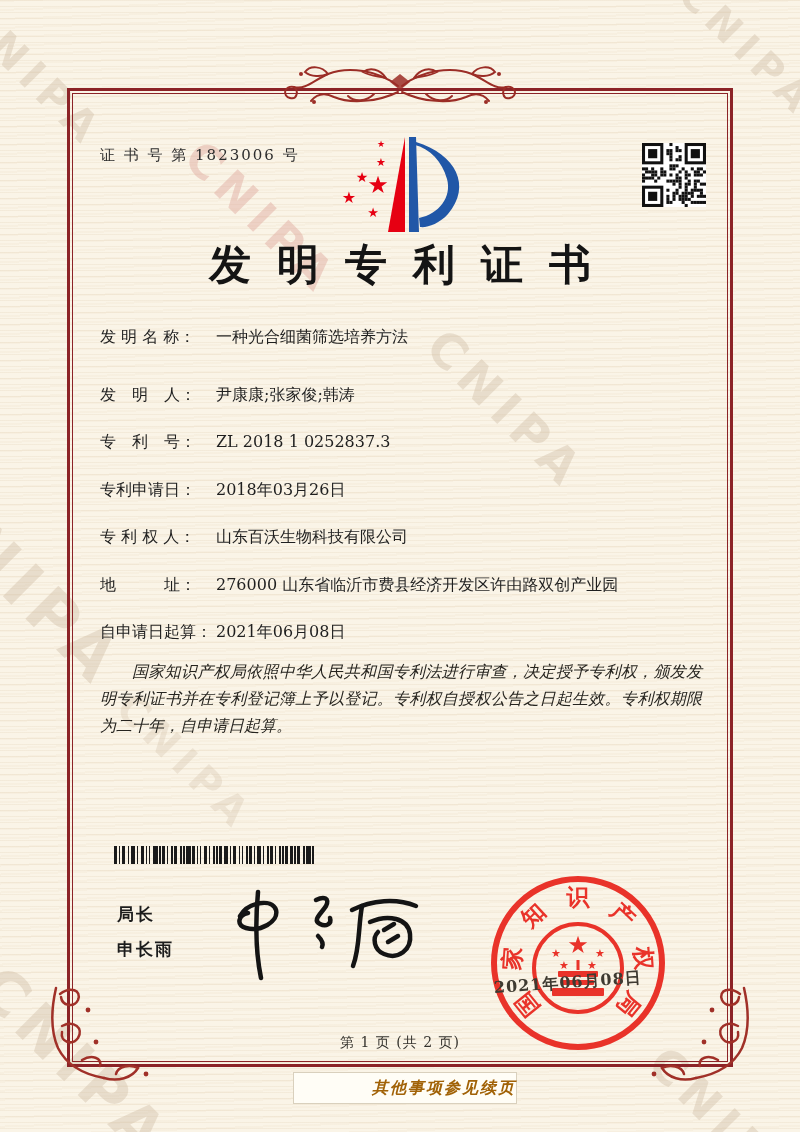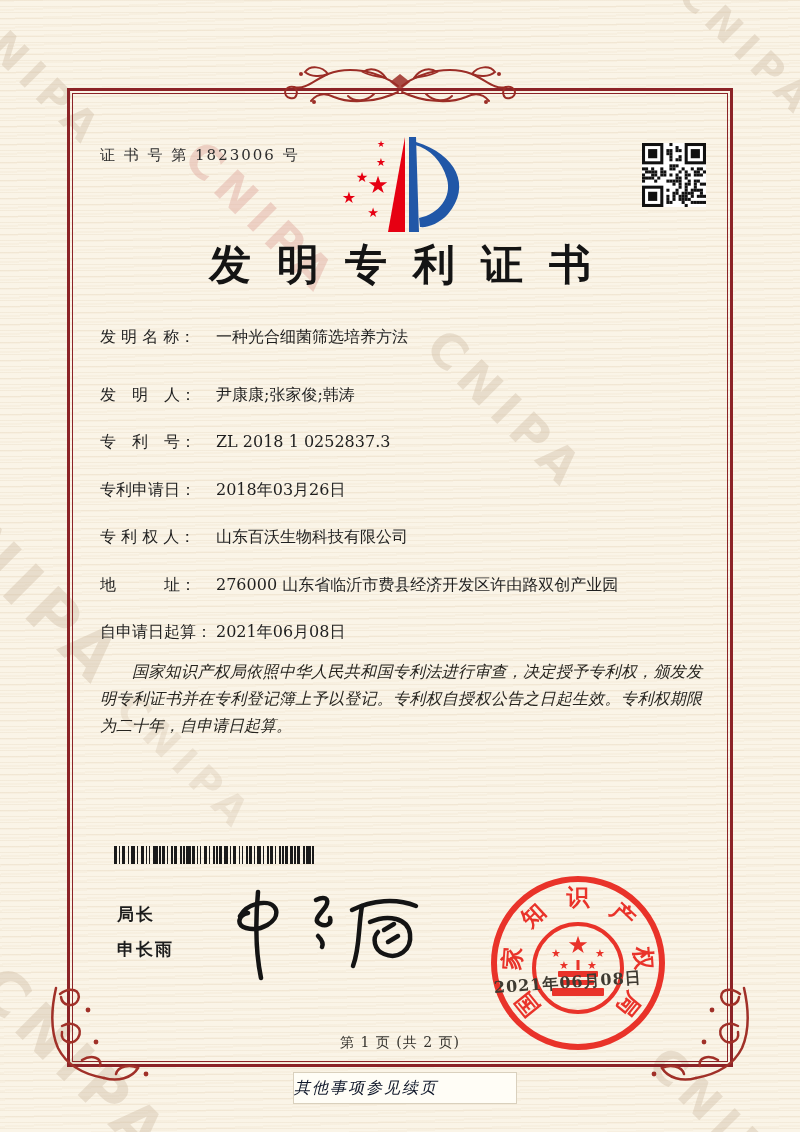--- a/index.html
+++ b/index.html
@@ -46,22 +46,22 @@
   .sig-name{position:absolute;left:117px;top:938px;font-size:17px;font-weight:bold;color:#1c1c1c;letter-spacing:2px;font-family:"DejaVu Sans", sans-serif;}
   
   .seal{position:absolute;left:487px;top:872px;width:182px;height:182px;opacity:.93;}
   .seal-date{
     position:absolute;left:494px;top:978px;width:170px;font-size:16px;letter-spacing:1px;
     color:#3e3a31;transform:rotate(-4deg);transform-origin:left center;white-space:nowrap;font-weight:bold;
   }
   .page-info{position:absolute;left:0;top:1034px;width:800px;text-align:center;font-size:14px;color:#33312c;letter-spacing:1px;}
   .footer-box{
     position:absolute;left:293px;top:1072px;width:222px;height:30px;line-height:30px;
-    background:#fffdf6;border:1px solid #d9d0bd;text-align:left;
-    font-size:16px;font-style:italic;color:#0f172a;letter-spacing:2px;
+    background:#fffdf6;border:1px solid #d9d0bd;text-align:right;
+    font-size:16px;font-style:italic;color:#a16207;letter-spacing:2px;font-weight:bold;
   }
   .orn{position:absolute;}
 </style>
 </head>
 <body>
 
 <span class="wm" style="left:-14px;top:-6px;font-size:42px;">CNIPA</span>
 <span class="wm" style="left:702px;top:-30px;font-size:40px;">CNIPA</span>
 <span class="wm pink" style="left:212px;top:130px;font-size:46px;">CNIPA</span>
 <span class="wm" style="left:455px;top:318px;font-size:48px;">CNIPA</span>

